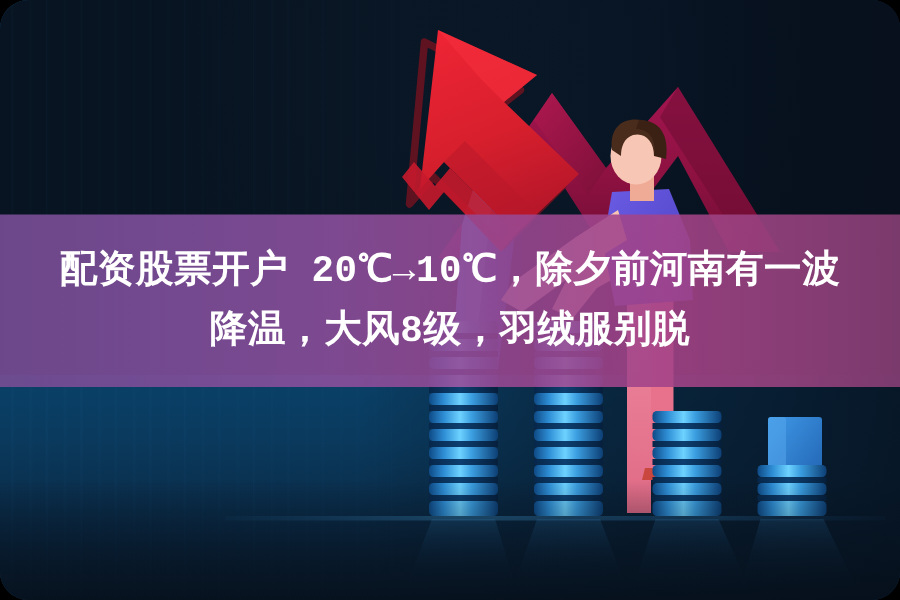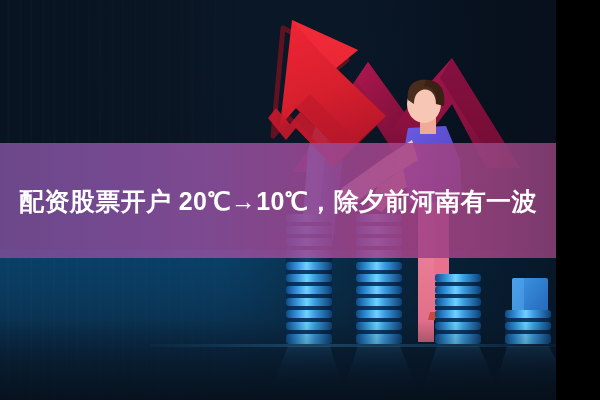--- a/index.html
+++ b/index.html
@@ -2,24 +2,25 @@
 <html><head>
 <meta charset="utf-8">
 <style>
   html, body {
     margin: 0;
     padding: 0;
     background: #000;
   }
   #stage {
     position: relative;
-    width: 556px;
+    width: 600px;
     height: 400px;
     overflow: hidden;
-    font-family: Liberation Sans, sans-serif;
+    font-family: Liberation Mono, monospace;
+    border-radius: 19px;
   }
 
   
   .bg-base {
     position: absolute;
     inset: 0;
     background:
       radial-gradient(ellipse 420px 300px at 88% 12%, #0b1e33 0%, #0a1726 55%, #081421 100%),
       linear-gradient(100deg, #0c4a74 0%, #0b4670 18%, #0a3f66 33%, #0d2f4f 48%, #0c2339 62%, #0a1c2e 78%, #091627 100%);
   }
@@ -286,15 +287,16 @@
       <rect x="505" y="322" width="46" height="8" rx="3" fill="url(#gCoin)"></rect>
       <rect x="505" y="330" width="46" height="4" fill="url(#gCoinGap)"></rect>
       <rect x="505" y="334" width="46" height="10" rx="3" fill="url(#gCoin)"></rect>
     </g>
   </svg>
 
   <div class="vignette-bottom"></div>
 
   <div class="caption-band">
     <div class="caption-line">配资股票开户 20℃→10℃，除夕前河南有一波</div>
+    <div class="caption-line">降温，大风8级，羽绒服别脱</div>
   </div>
 
 </div>
 
 </body></html>

